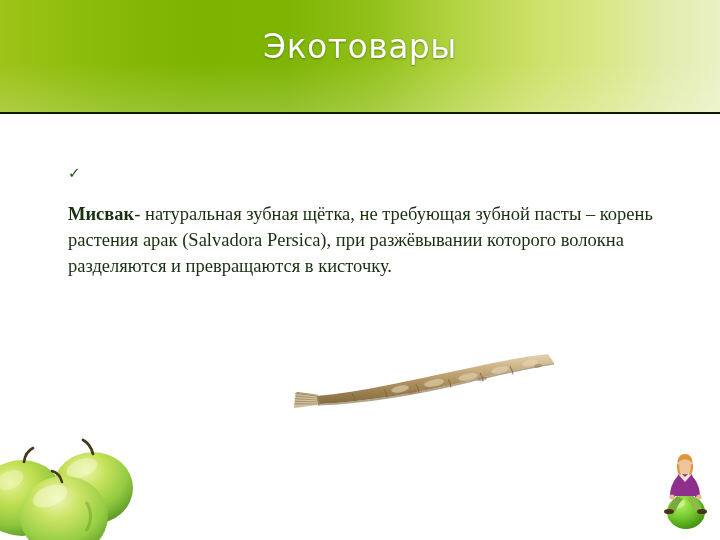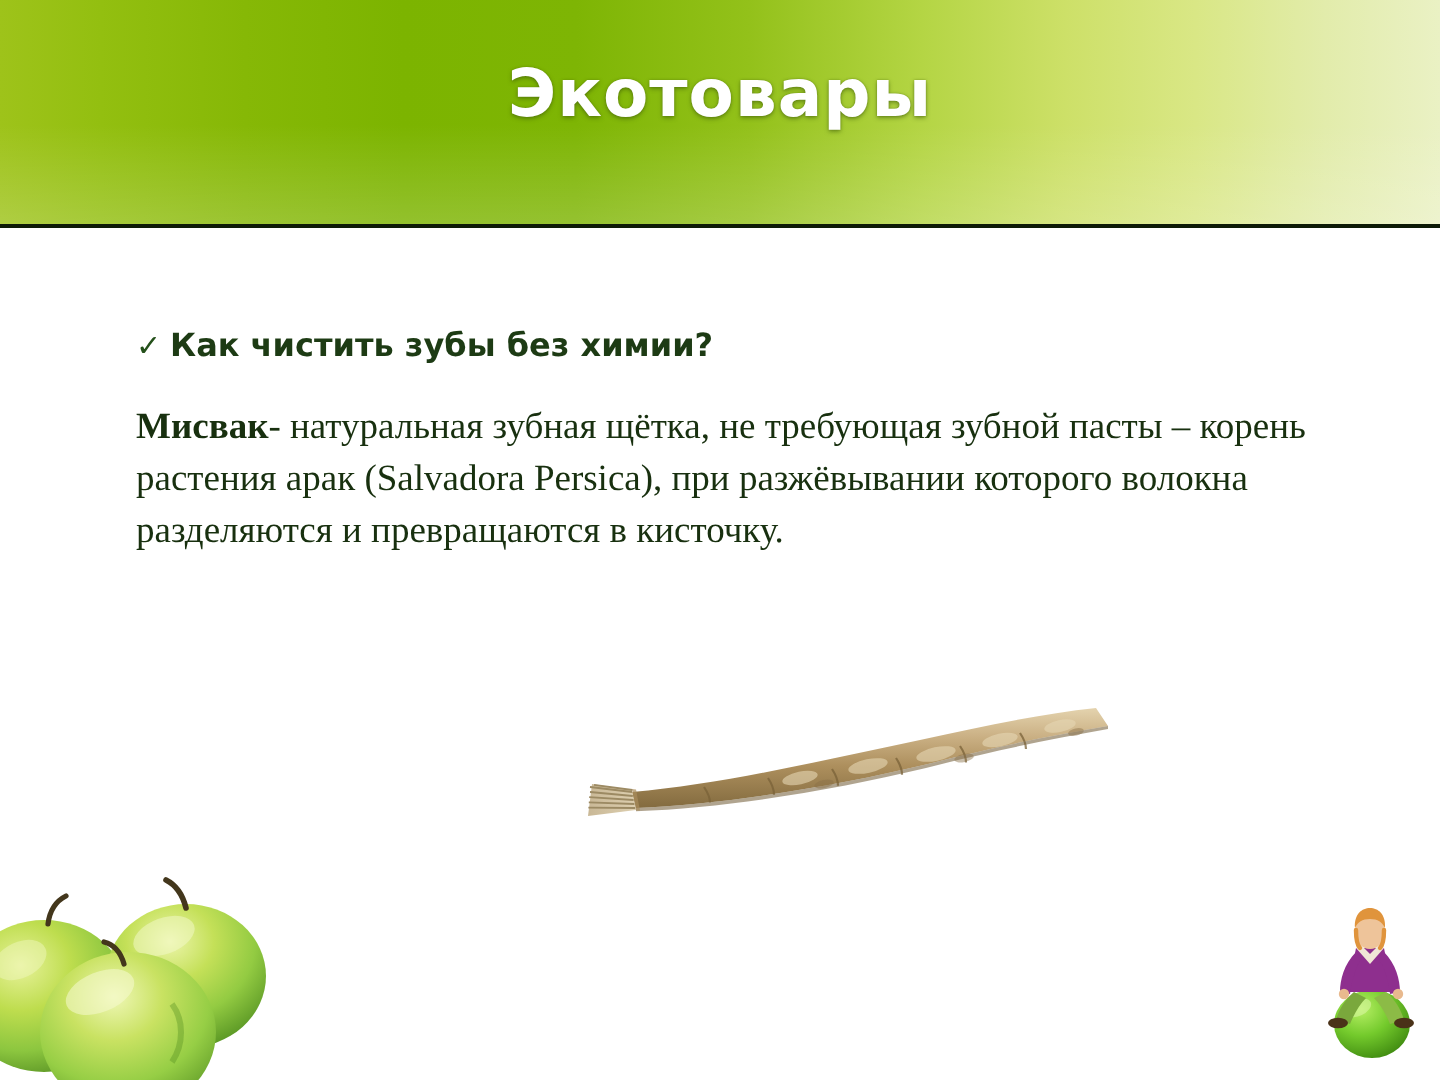--- a/index.html
+++ b/index.html
@@ -53,21 +53,21 @@
     background: #0d1a06;
   }
   .header-title {
     position: absolute;
     left: 0;
     top: 27px;
     width: 720px;
     text-align: center;
     font-family: "DejaVu Sans", "Liberation Sans", sans-serif;
     font-size: 33px;
-    font-weight: 700;
+    font-weight: 400;
     letter-spacing: 0.5px;
     color: #ffffff;
     text-shadow: 0 1px 2px rgba(60,90,10,0.55), 0 0 1px rgba(90,120,20,0.6);
     white-space: nowrap;
   }
 
   
   .content {
     position: absolute;
     left: 68px;
@@ -139,21 +139,20 @@
 <div class="slide">
 
   <div class="header"></div>
   <div class="header-rule"></div>
   <div class="header-title">Экотовары</div>
 
   <div class="content">
 
     <div class="q-line">
       <span class="check-icon">✓</span>
-      <span class="q-text">Как чистить зубы без химии?</span>
     </div>
 
     <div class="body-para">
       <b>Мисвак</b><span>- натуральная зубная щётка, не требующая зубной пасты – корень растения арак (Salvadora Persica), при разжёвывании которого волокна разделяются и превращаются в кисточку.</span>
     </div>
 
   </div>
 
   <div class="miswak">
     <svg viewBox="0 0 270 58" width="270" height="58">

